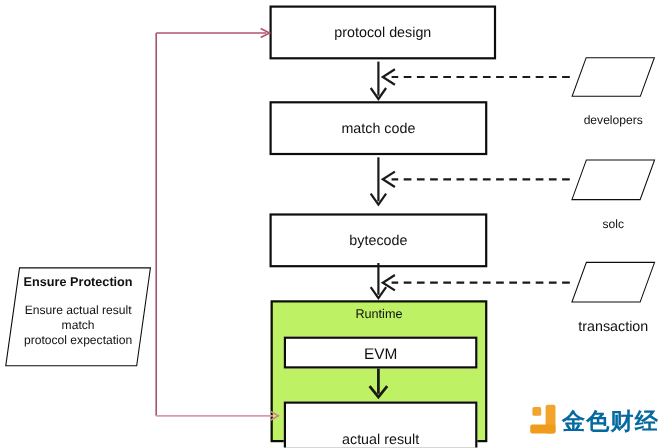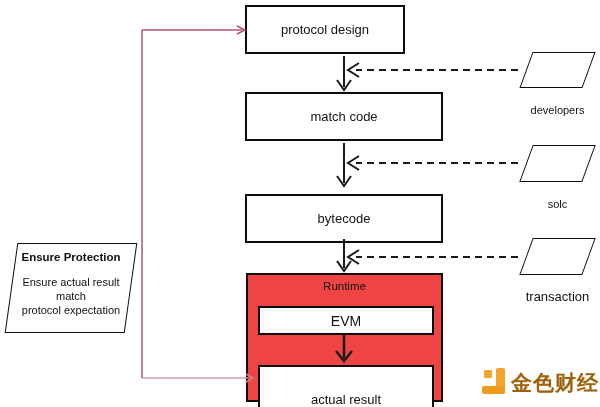--- a/index.html
+++ b/index.html
@@ -19,29 +19,29 @@
     position: absolute;
     border: 2px solid #0d0d0d;
     background: #ffffff;
     display: flex;
     align-items: center;
     justify-content: center;
     font-size: 13px;
     color: #111111;
   }
 
-  #box-protocol { left: 245px; top: 5px;   width: 160px; height: 49px; }
+  #box-protocol { left: 245px; top: 5px;   width: 206px; height: 49px; }
   #box-source   { left: 245px; top: 92px;  width: 198px; height: 49px; }
   #box-bytecode { left: 245px; top: 194px; width: 198px; height: 49px; }
 
   #box-runtime  {
     left: 246px; top: 273px; width: 197px; height: 129px;
     position: absolute;
     border: 2px solid #0d0d0d;
-    background: #ef4444;
+    background: #bef264;
   }
   #runtime-label {
     position: absolute;
     top: 5px; left: 0; right: 0;
     text-align: center;
     font-size: 11.5px;
     color: #111111;
   }
   #box-evm    { left: 10px; top: 31px; width: 176px; height: 29px; font-size: 14px; }
   #box-actual { left: 10px; top: 90px; width: 176px; height: 44px; font-size: 13px; align-items: flex-end; }
@@ -123,21 +123,21 @@
   #logo-icon { position: absolute; left: 0; top: 0; width: 26px; height: 30px; }
   #logo-icon .sq   { position: absolute; left: 3px;  top: 4px;  width: 8px;  height: 8px;  background: #f2a42c; border-radius: 1.5px; }
   #logo-icon .vbar { position: absolute; left: 15px; top: 2px;  width: 9px;  height: 26px; background: #f2a42c; border-radius: 2px; }
   #logo-icon .hbar { position: absolute; left: 1px;  top: 20px; width: 23px; height: 8px;  background: #ef9c1d; border-radius: 2px; }
   #logo-text {
     position: absolute;
     left: 30px; top: 3px;
     font-size: 21px;
     font-weight: bold;
     letter-spacing: 1px;
-    color: #a16207;
+    color: #0369a1;
     text-shadow: 0 0 1px #e4e4e4;
     white-space: nowrap;
   }
 </style>
 </head>
 <body>
 
 <div id="canvas">
 
   <div class="fbox" id="box-protocol">

